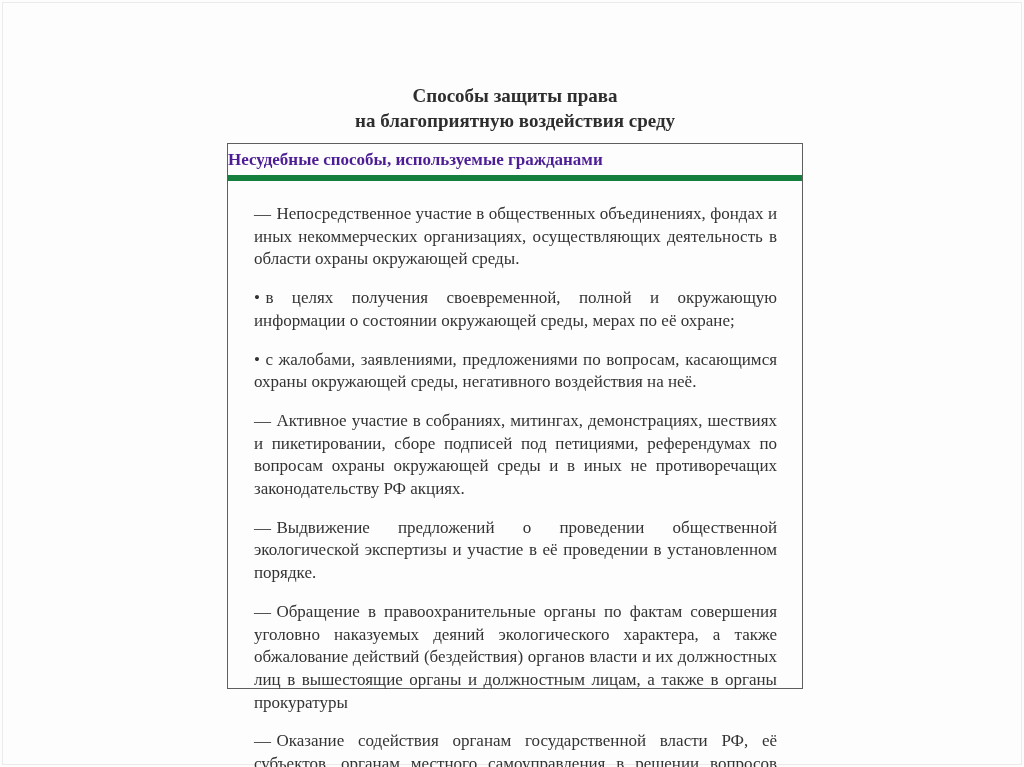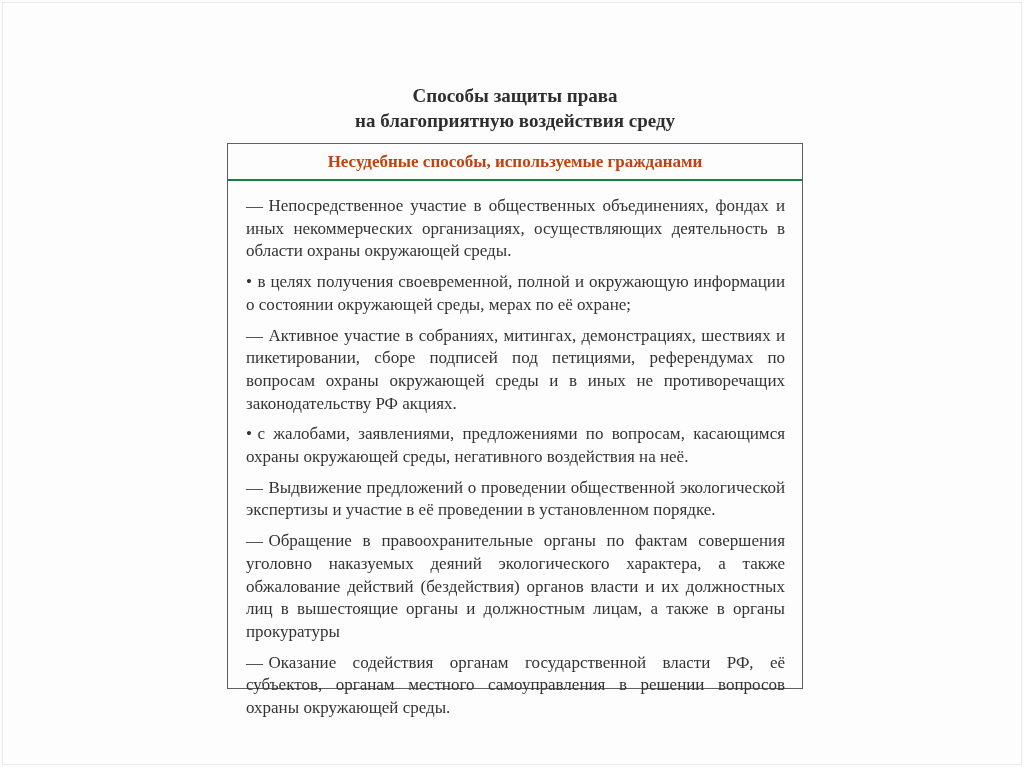--- a/index.html
+++ b/index.html
@@ -35,56 +35,56 @@
     top: 143px;
     width: 576px;
     height: 546px;
     box-sizing: border-box;
     border: 1px solid #5f5f5f;
     background: #fdfdfd;
   }
   .box-header {
     height: 37px;
     box-sizing: border-box;
-    border-bottom: 2px solid #15803d;
+    border-bottom: 6px solid #15803d;
     display: flex;
     align-items: center;
-    justify-content: center;
+    justify-content: flex-start;
     font-weight: bold;
     font-size: 17px;
-    color: #c2410c;
+    color: #4c1d95;
   }
   .box-body {
     padding: 6px 9px 0 10px;
     font-size: 17px;
     line-height: 22.7px;
     text-align: justify;
     color: #333333;
   }
-  .item { margin: 8px; }
+  .item { margin: 16px; }
   .item .marker { margin-right: 0.32em; }
 </style>
 </head>
 <body>
 
 <div class="page">
   <div class="page-frame"></div>
 
   <div class="slide-title">
     <span>Способы защиты права</span><br>
     <span>на благоприятную воздействия среду</span>
   </div>
 
   <div class="content-box">
     <div class="box-header">
       <span>Несудебные способы, используемые гражданами</span>
     </div>
     <div class="box-body">
       <p class="item"><span class="marker">—</span><span>Непосредственное участие в общественных объединениях, фондах и иных некоммерческих организациях, осуществляющих деятельность в области охраны окружающей среды.</span></p>
       <p class="item"><span class="marker">•</span><span>в целях получения своевременной, полной и окружающую информации о состоянии окружающей среды, мерах по её охране;</span></p>
+      <p class="item"><span class="marker">•</span><span>с жалобами, заявлениями, предложениями по вопросам, касающимся охраны окружающей среды, негативного воздействия на неё.</span></p>
       <p class="item"><span class="marker">—</span><span>Активное участие в собраниях, митингах, демонстрациях, шествиях и пикетировании, сборе подписей под петициями, референдумах по вопросам охраны окружающей среды и в иных не противоречащих законодательству РФ акциях.</span></p>
-      <p class="item"><span class="marker">•</span><span>с жалобами, заявлениями, предложениями по вопросам, касающимся охраны окружающей среды, негативного воздействия на неё.</span></p>
       <p class="item"><span class="marker">—</span><span>Выдвижение предложений о проведении общественной экологической экспертизы и участие в её проведении в установленном порядке.</span></p>
       <p class="item"><span class="marker">—</span><span>Обращение в правоохранительные органы по фактам совершения уголовно наказуемых деяний экологического характера, а также обжалование действий (бездействия) органов власти и их должностных лиц в вышестоящие органы и должностным лицам, а также в органы прокуратуры</span></p>
       <p class="item"><span class="marker">—</span><span>Оказание содействия органам государственной власти РФ, её субъектов, органам местного самоуправления в решении вопросов охраны окружающей среды.</span></p>
     </div>
   </div>
 </div>
 
 </body></html>

